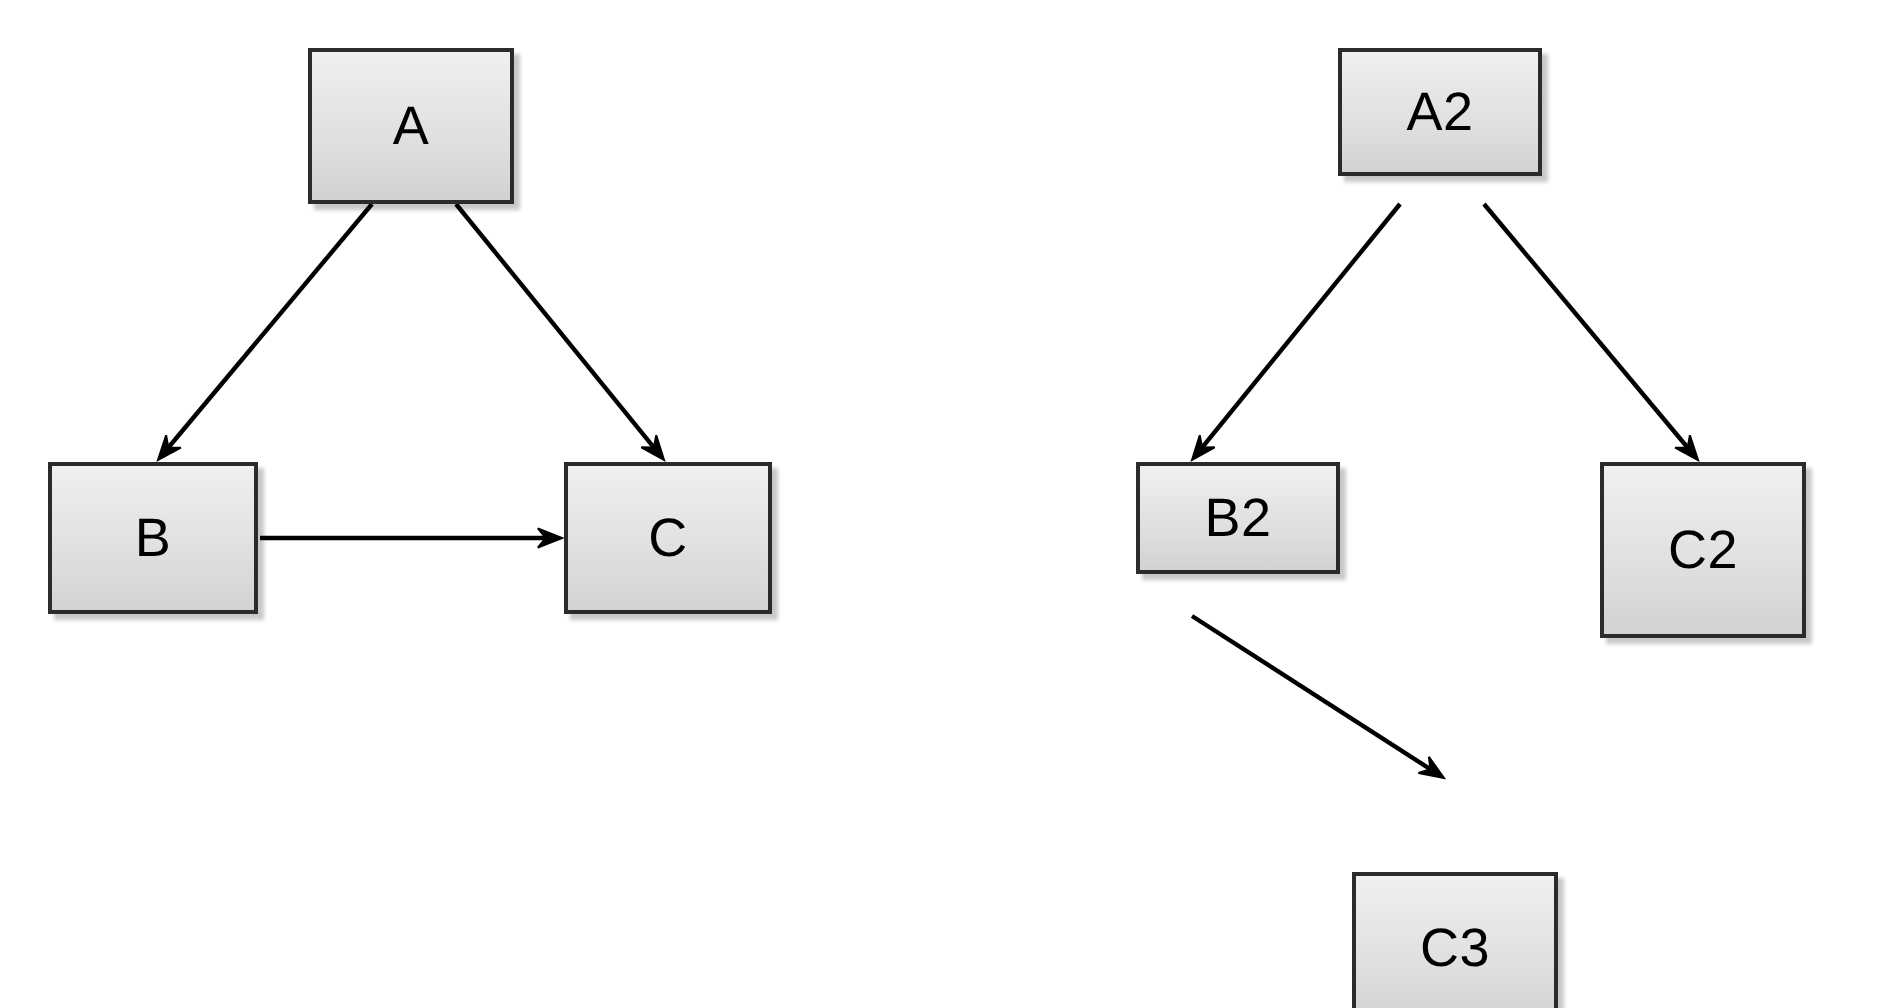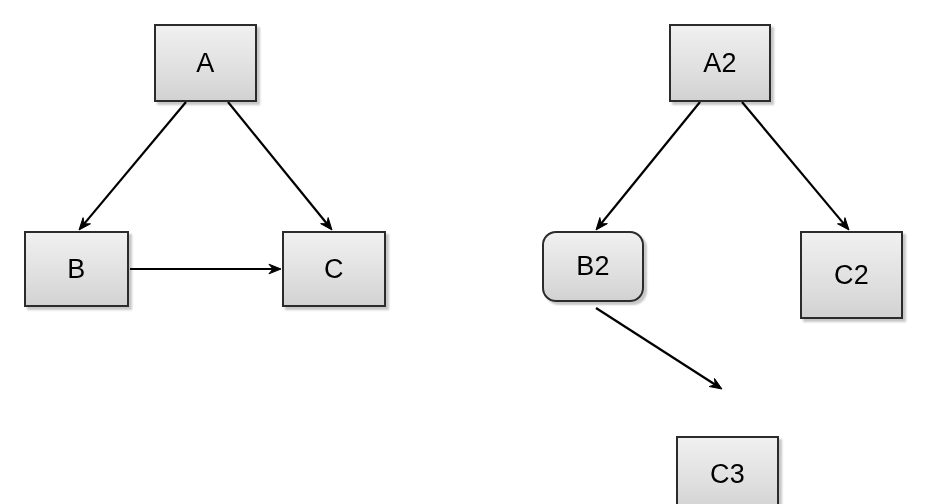--- a/index.html
+++ b/index.html
@@ -84,24 +84,24 @@
   <div id="node-layer">
       <div class="node" style="left: 154px; top: 24px; width: 103px; height: 78px;">
         <span class="node-label">A</span>
       </div>
       <div class="node" style="left: 24px; top: 231px; width: 105px; height: 76px;">
         <span class="node-label">B</span>
       </div>
       <div class="node" style="left: 282px; top: 231px; width: 104px; height: 76px;">
         <span class="node-label">C</span>
       </div>
-      <div class="node" style="left: 669px; top: 24px; width: 102px; height: 78px;">
+      <div class="node" style="left: 669px; top: 24px; width: 102px; height: 64px;">
         <span class="node-label">A2</span>
       </div>
-      <div class="node" style="left: 542px; top: 231px; width: 102px; height: 71px; border-radius: 14px;">
+      <div class="node" style="left: 568px; top: 231px; width: 102px; height: 56px;">
         <span class="node-label">B2</span>
       </div>
       <div class="node" style="left: 800px; top: 231px; width: 103px; height: 88px;">
         <span class="node-label">C2</span>
       </div>
       <div class="node" style="left: 676px; top: 390px; width: 103px; height: 77px; margin-top: 46px;">
         <span class="node-label">C3</span>
       </div>
     </div>
 

